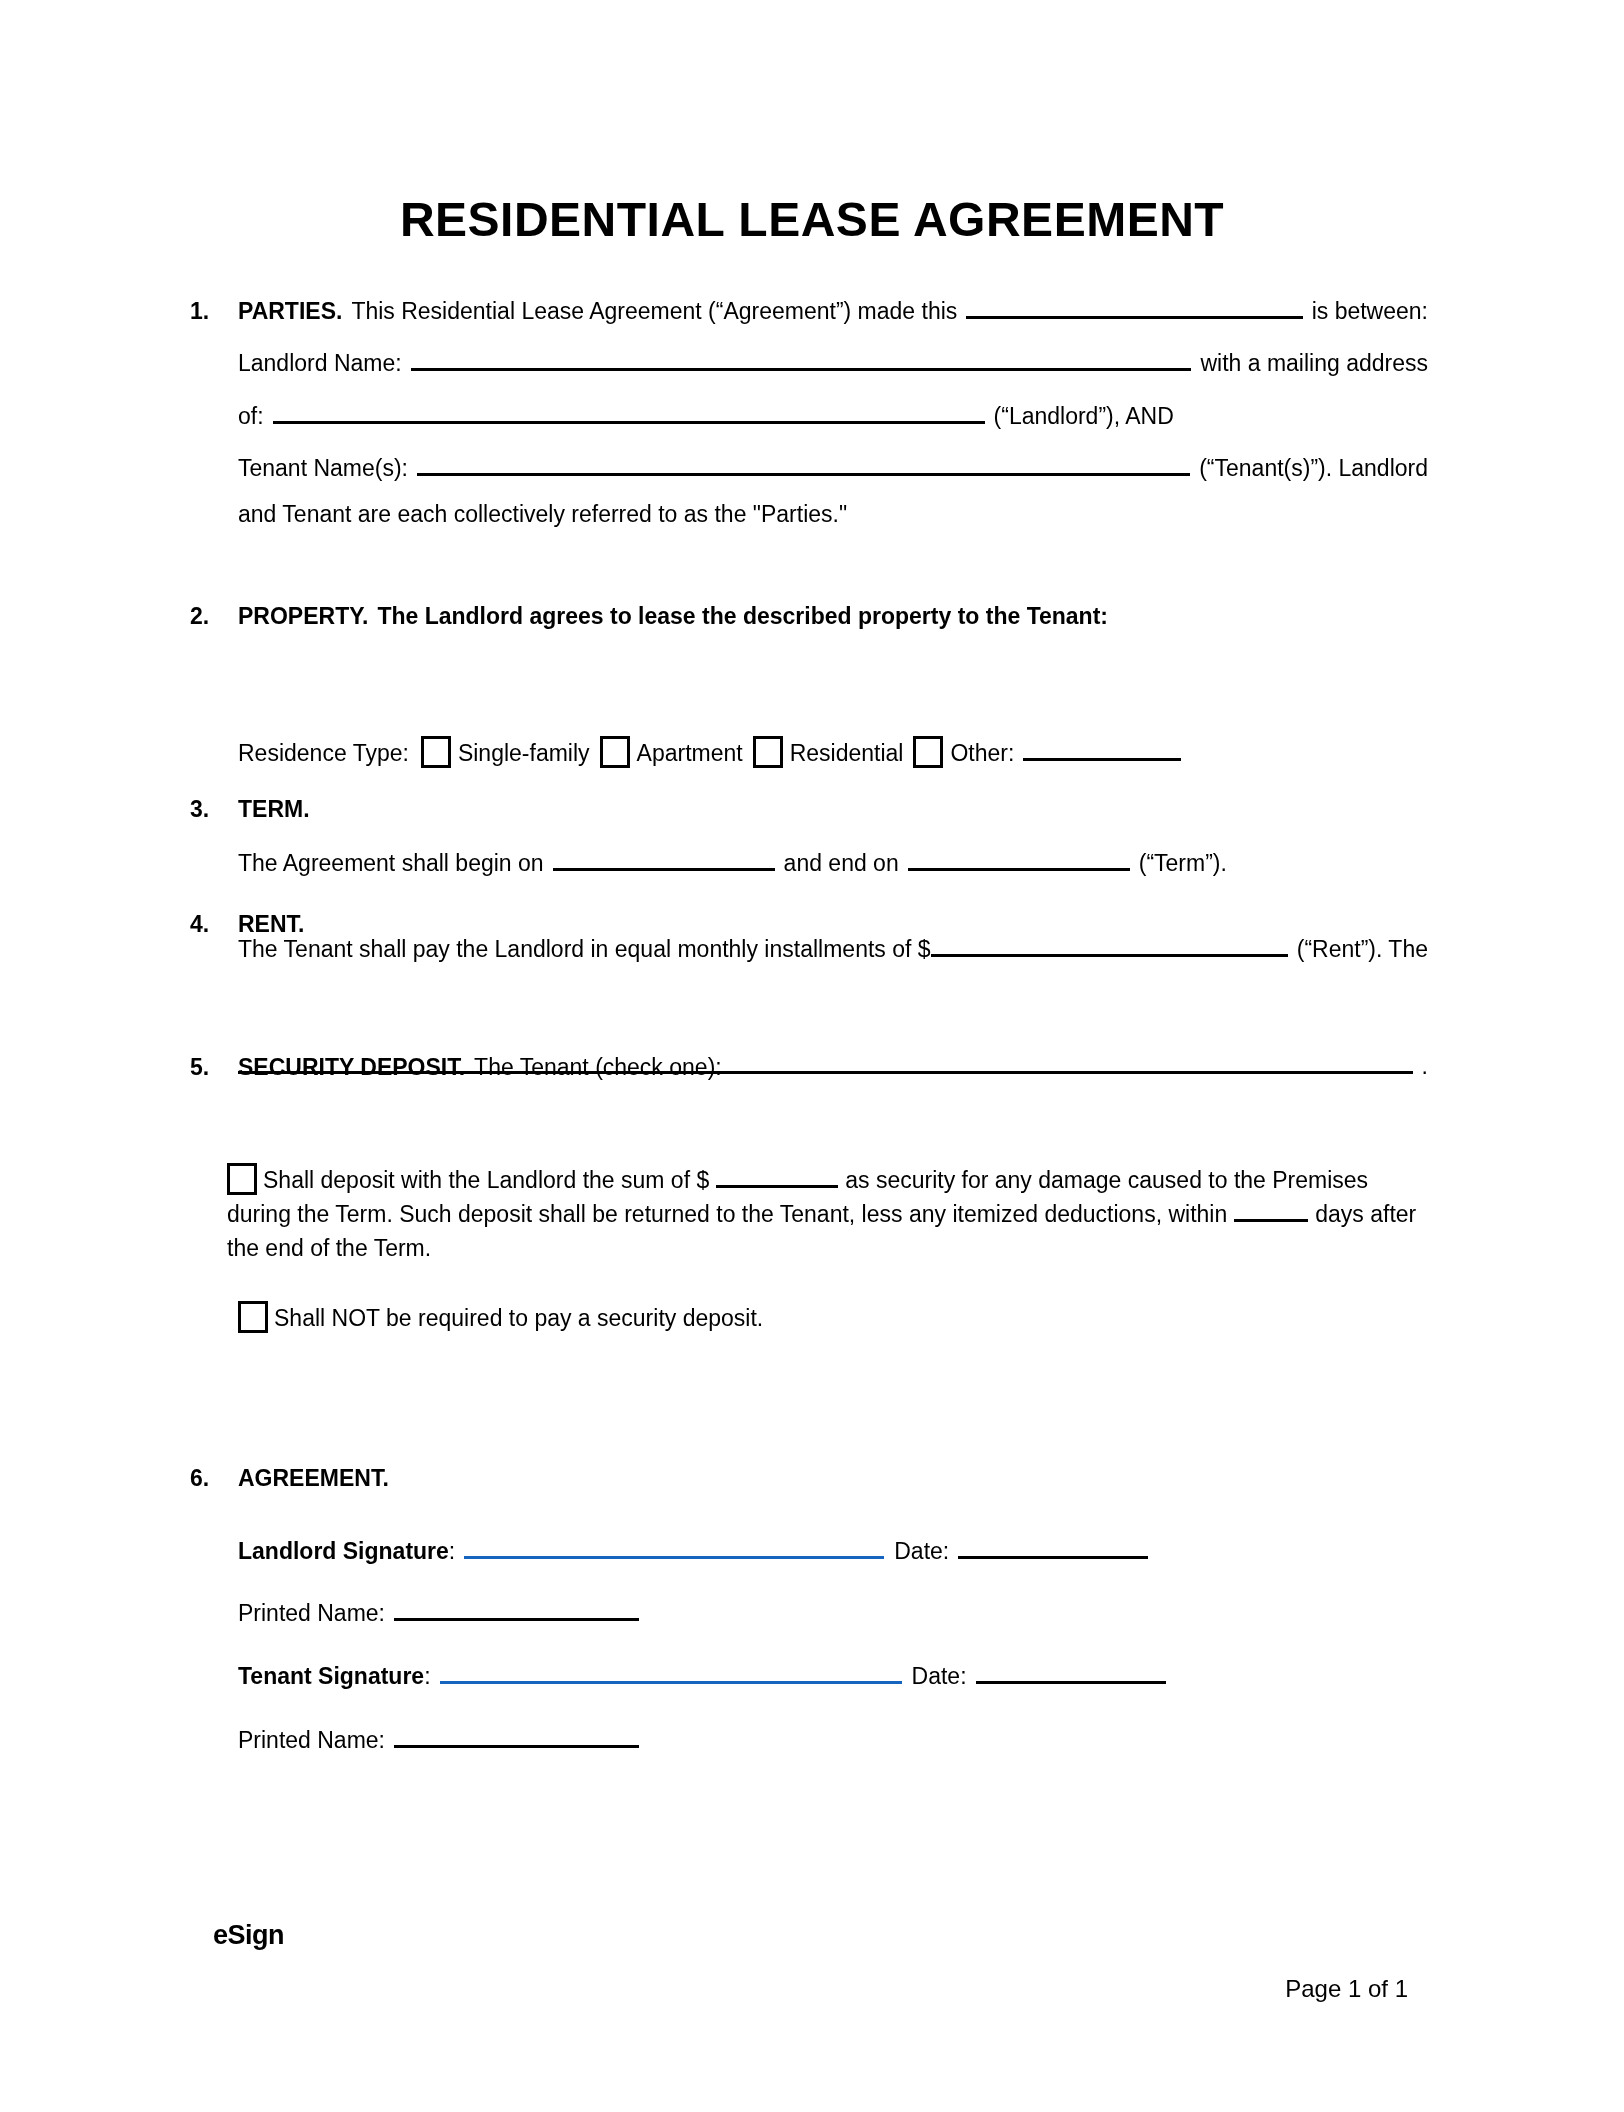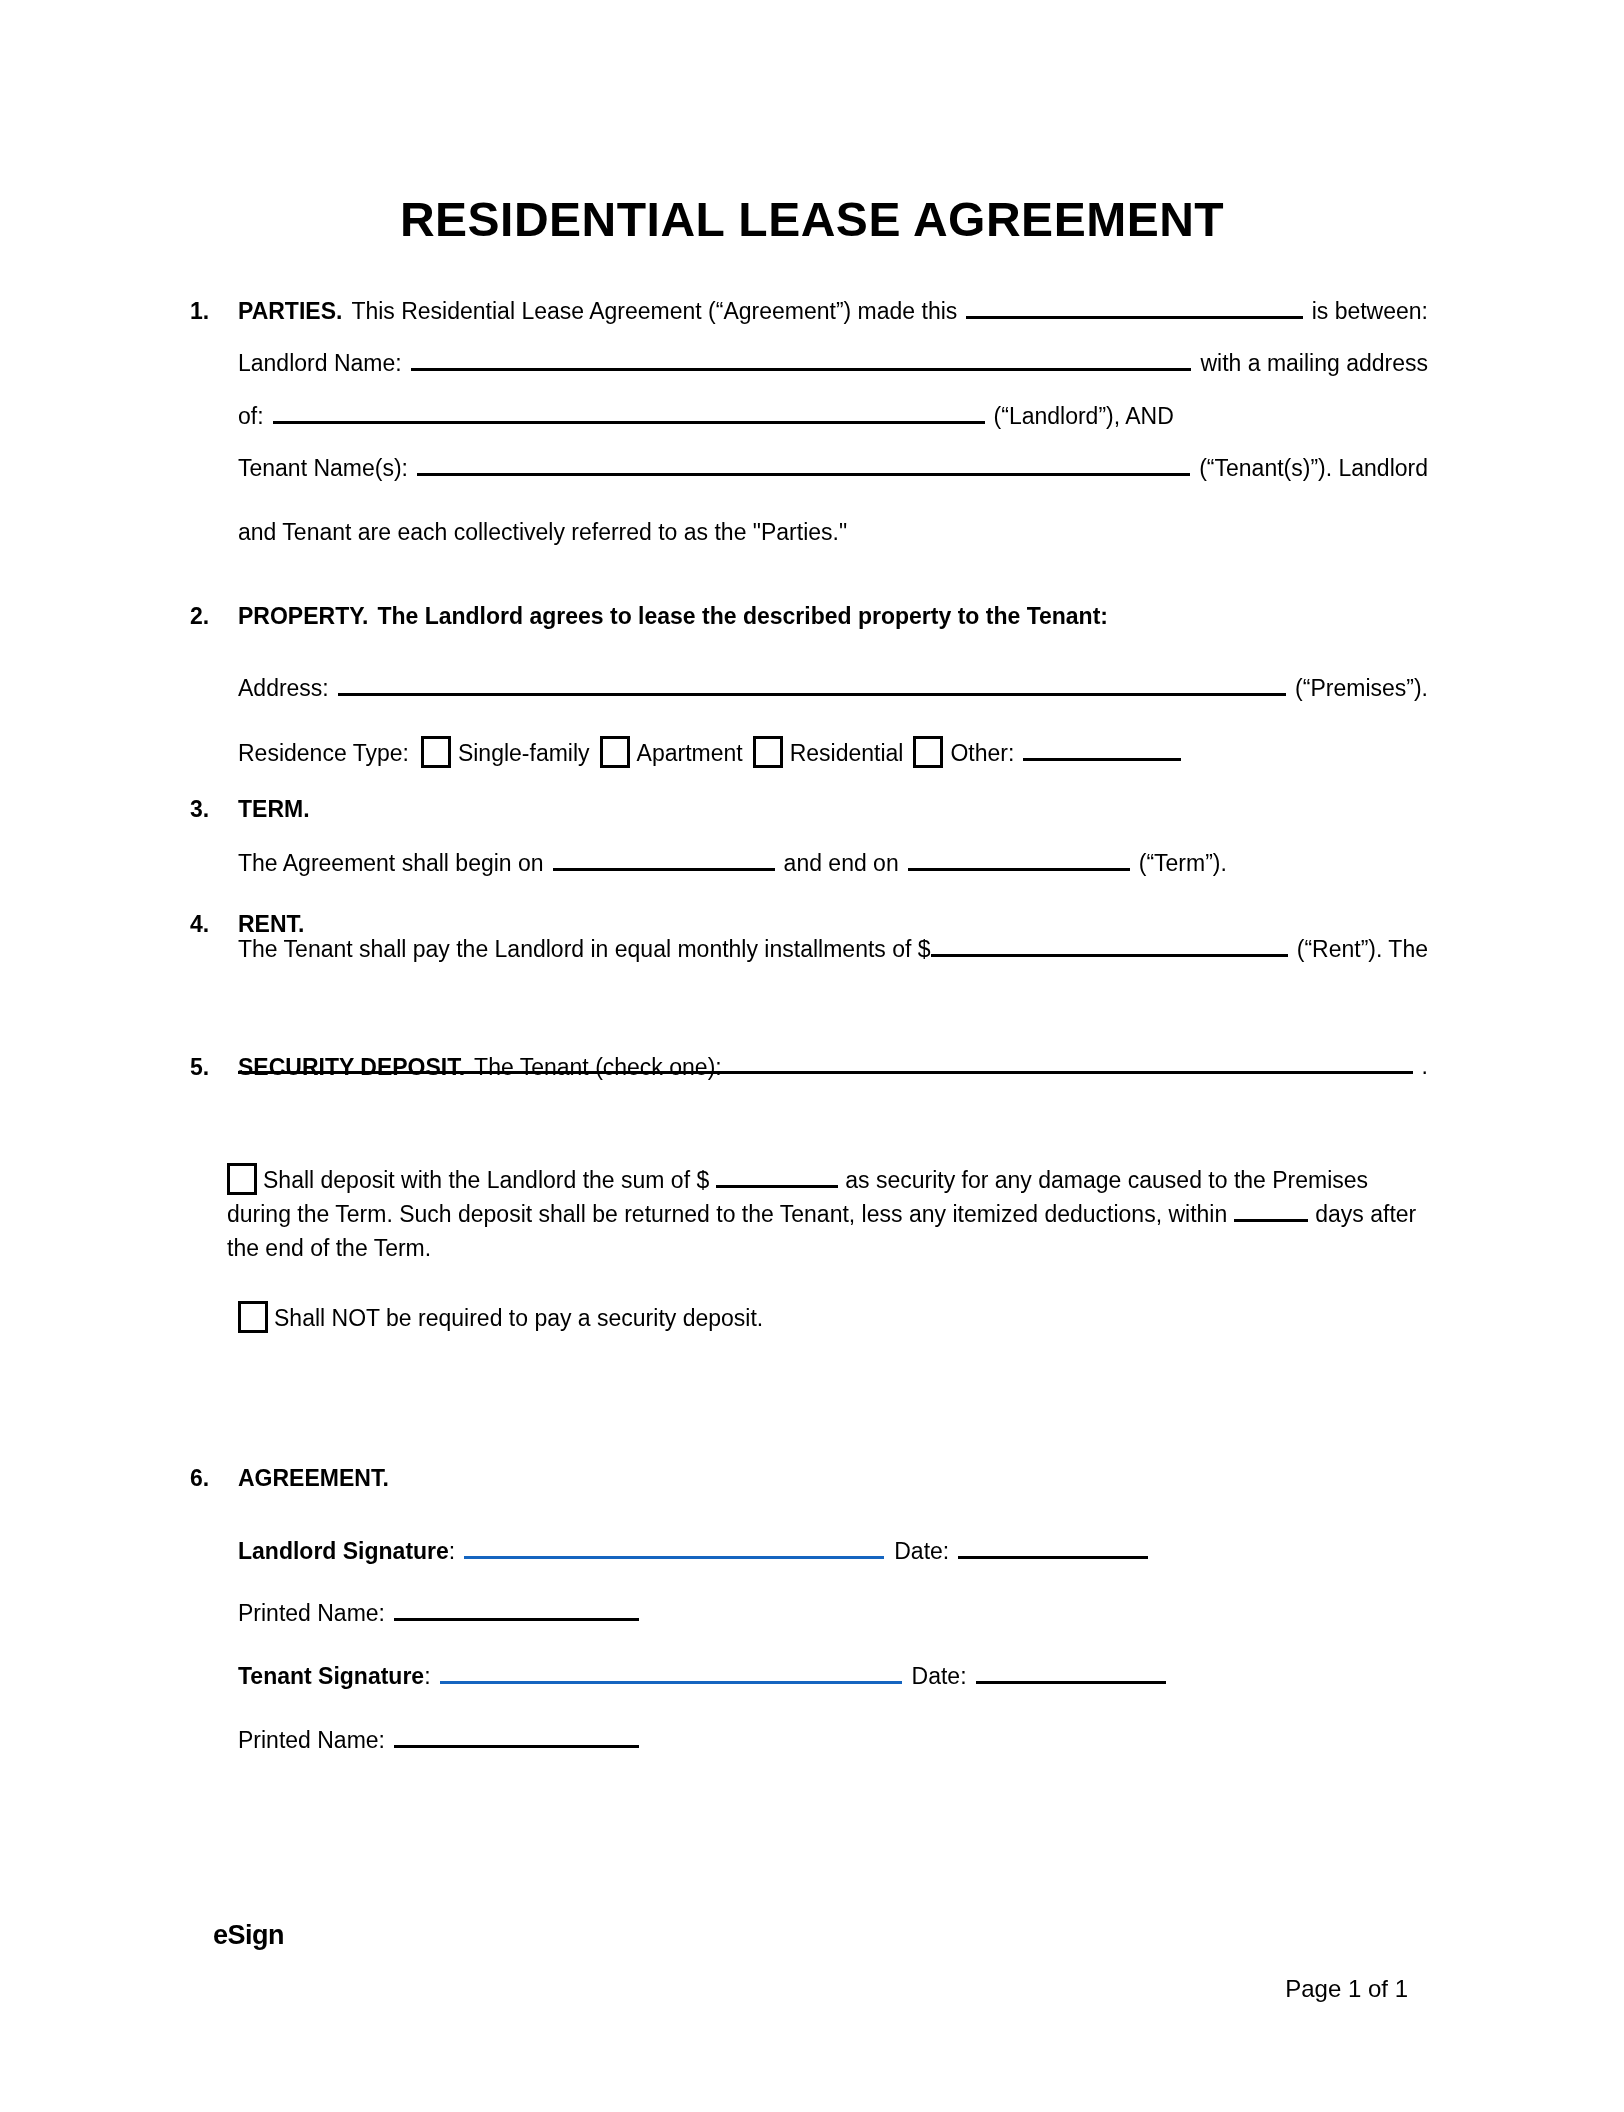--- a/index.html
+++ b/index.html
@@ -90,33 +90,28 @@
   <div class="row" style="top:399px">
     <span>of:</span><span class="blank" style="width:712px"></span><span>(“Landlord”), AND</span>
   </div>
 
   <div class="row flexline" style="top:451px">
     <span>Tenant Name(s):</span>
       <span class="blank grow"></span>
       <span>(“Tenant(s)”). Landlord</span>
   </div>
 
-  <div class="row" style="top:517px">
+  <div class="row" style="top:499px">
     <span>and Tenant are each collectively referred to as the "Parties."</span>
   </div>
 
   <div class="row numbered" style="top:601px">
     <span class="num">2.</span><span class="b hsp">PROPERTY.</span><span class="b">The Landlord agrees to lease the described property to the Tenant:</span>
   </div>
 
-  <div class="row flexline" style="top:671px">
-    <span>Address:</span>
-      <span class="blank grow"></span>
-      <span>(“Premises”).</span>
-  </div>
 
   <div class="row" style="top:736px">
     <span>Residence Type:</span><span class="cb first"></span><span>Single-family</span><span class="cb"></span><span>Apartment</span><span class="cb"></span><span>Residential</span><span class="cb"></span><span>Other:</span><span class="blank" style="width:158px"></span>
   </div>
 
   <div class="row numbered" style="top:794px">
     <span class="num">3.</span><span class="b">TERM.</span>
   </div>
 
   <div class="row" style="top:846px">

